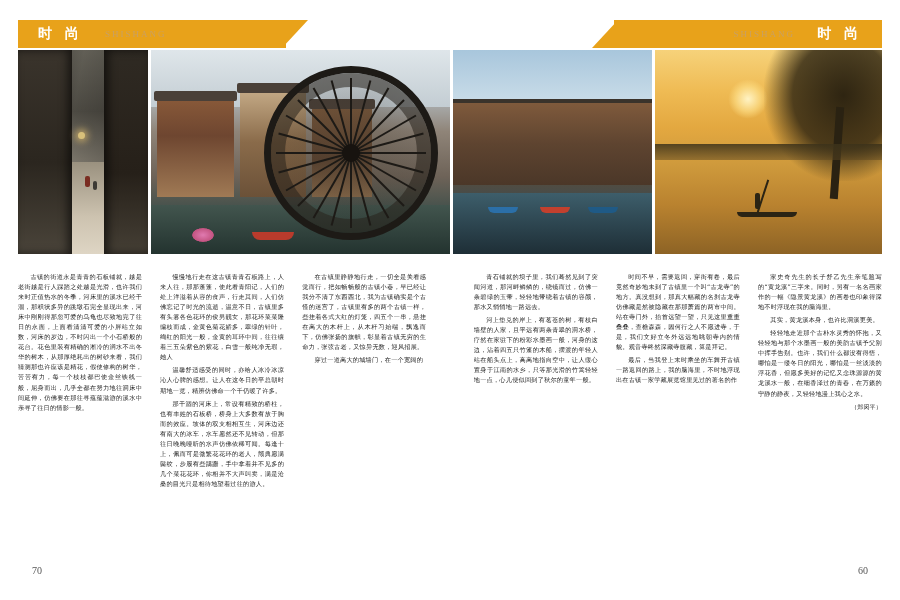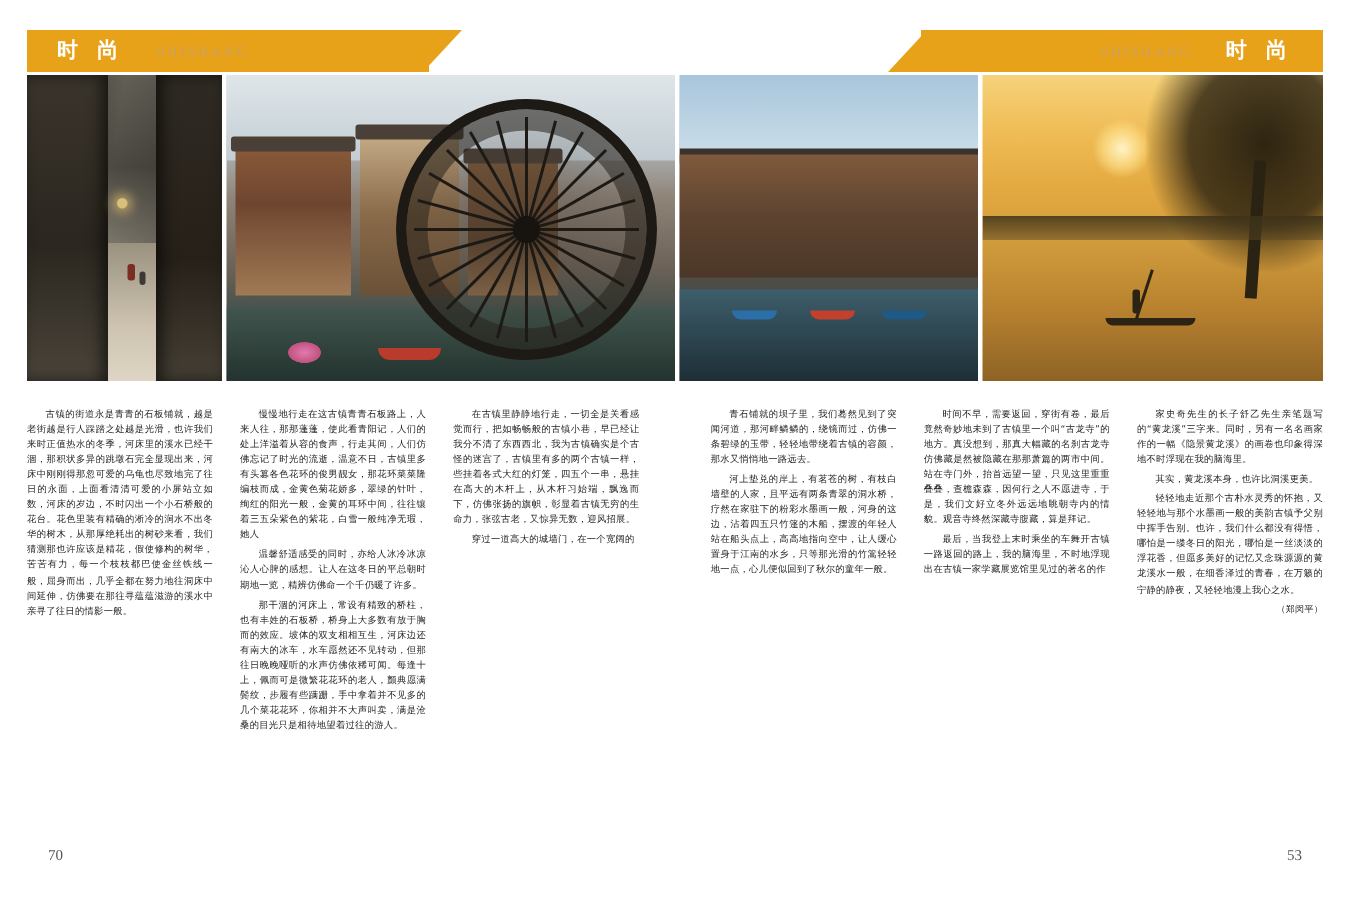--- a/index.html
+++ b/index.html
@@ -455,15 +455,15 @@
     <div class="col">
       <p>家史奇先生的长子舒乙先生亲笔题写的“黄龙溪”三字来。同时，另有一名名画家作的一幅《隐景黄龙溪》的画卷也印象得深地不时浮现在我的脑海里。</p>
       <p>其实，黄龙溪本身，也许比洞溪更美。</p>
       <p>轻轻地走近那个古朴水灵秀的怀抱，又轻轻地与那个水墨画一般的美韵古镇予父别中挥手告别。也许，我们什么都没有得悟，哪怕是一缕冬日的阳光，哪怕是一丝淡淡的浮花香，但愿多美好的记忆又念珠源源的黄龙溪水一般，在细香泽过的青春，在万籁的宁静的静夜，又轻轻地漫上我心之水。</p>
       <p class="sign noind">（郑闵平）</p>
     </div>
 
   </div>
 
   <div class="pgnum pg-left">70</div>
-  <div class="pgnum pg-right">53</div>
+  <div class="pgnum pg-right">60</div>
 
 </div>
 
 </body></html>

